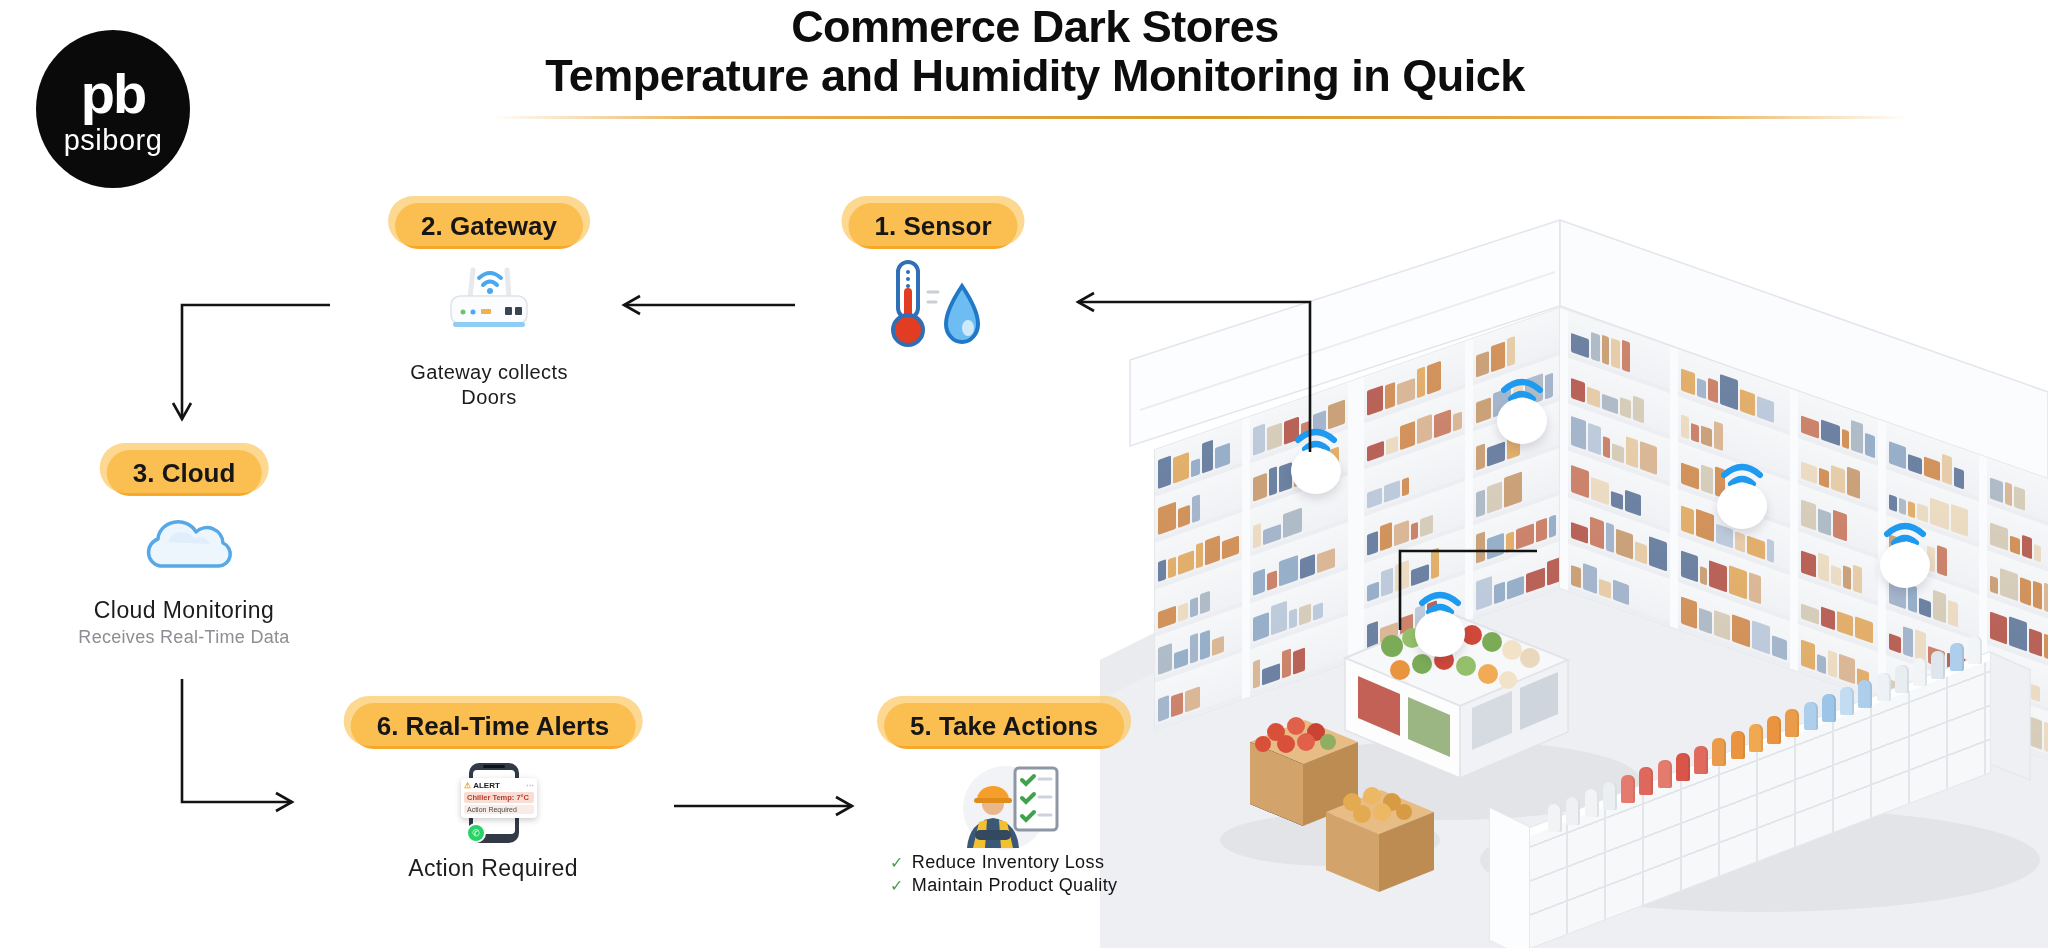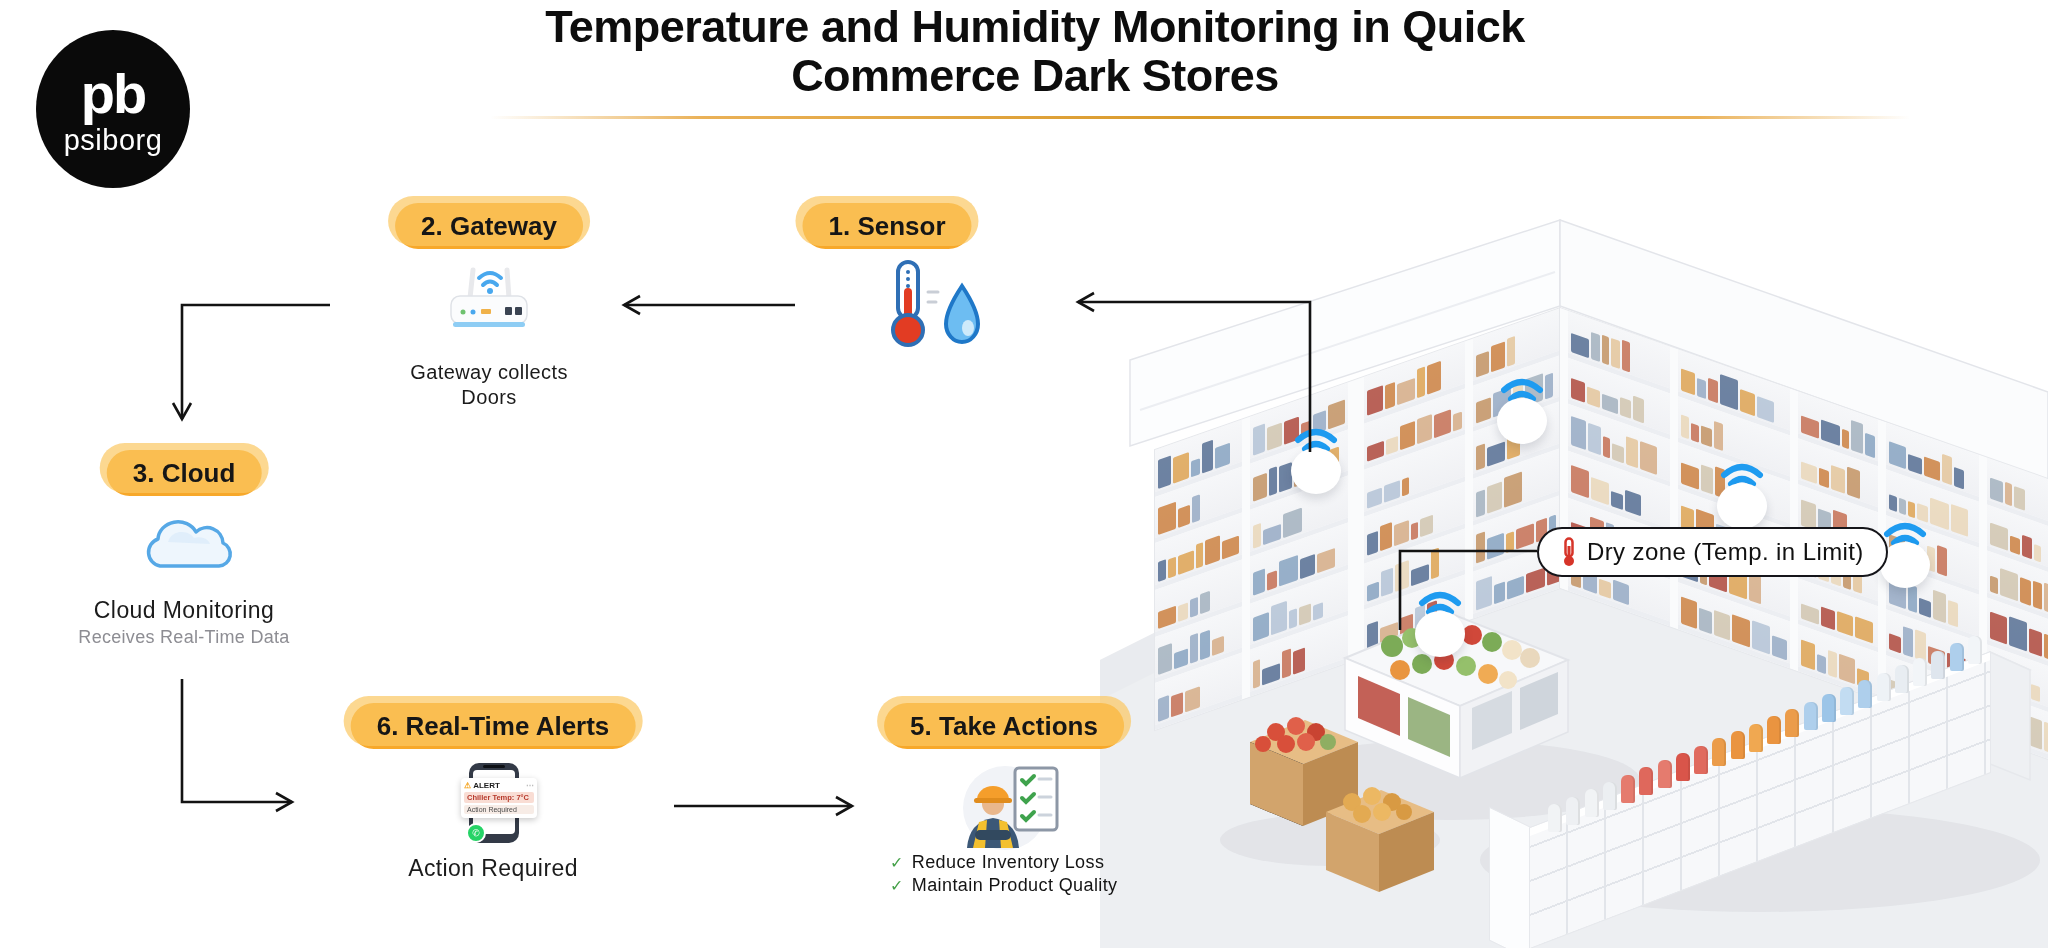--- a/index.html
+++ b/index.html
@@ -91,22 +91,22 @@
 <body>
 
 <div class="canvas">
 
   <div class="logo">
     <div class="mono">pb</div>
     <div class="lname">psiborg</div>
   </div>
 
   <div class="title">
+    <div>Commerce Dark Stores</div>
     <div>Temperature and Humidity Monitoring in Quick</div>
-    <div>Commerce Dark Stores</div>
   </div>
   <div class="divider"></div>
 
   <div class="store">
     <svg width="948" height="768" style="position:absolute;left:0;top:0;">
 
       <polygon points="0,480 460,250 948,430 948,768 0,768" fill="#edeff2"></polygon>
       <polygon points="0,480 460,250 948,430 948,470 460,290 0,520" fill="#e6e8ec" opacity=".5"></polygon>
 
       <polygon points="30,180 460,40 460,126 30,266" fill="#fcfdfe" stroke="#e3e5ea" stroke-width="1.5"></polygon>
@@ -647,21 +647,21 @@
       <path d="M1310,452 V302 H1078" marker-end="url(#ah)"></path>
       <path d="M795,305 H624" marker-end="url(#ah)"></path>
       <path d="M330,305 H182 V419" marker-end="url(#ah)"></path>
       <path d="M182,679 V802 H292" marker-end="url(#ah)"></path>
       <path d="M674,806 H852" marker-end="url(#ah)"></path>
       <path d="M1537,551 H1400 V630"></path>
     </g>
   </svg>
 
   <div class="pill" style="left:489px;top:203px;">2. Gateway</div>
-  <div class="pill" style="left:887px;top:203px;">1. Sensor</div>
+  <div class="pill" style="left:933px;top:203px;">1. Sensor</div>
   <div class="pill" style="left:184px;top:450px;">3. Cloud</div>
   <div class="pill" style="left:493px;top:703px;">6. Real-Time Alerts</div>
   <div class="pill" style="left:1004px;top:703px;">5. Take Actions</div>
 
   <svg class="icon-abs" style="left:443px;top:260px;" width="92" height="74" viewBox="0 0 92 74">
     <line x1="30" y1="10" x2="27" y2="38" stroke="#e8e9ec" stroke-width="5" stroke-linecap="round"></line>
     <line x1="64" y1="10" x2="66" y2="38" stroke="#e8e9ec" stroke-width="5" stroke-linecap="round"></line>
     <path d="M36,18 Q47,8 58,18" fill="none" stroke="#49a8ee" stroke-width="4" stroke-linecap="round"></path>
     <path d="M40,25 Q47,18 54,25" fill="none" stroke="#49a8ee" stroke-width="4" stroke-linecap="round"></path>
     <circle cx="47" cy="31" r="3" fill="#49a8ee"></circle>
@@ -746,22 +746,14 @@
     <div class="row">
       <span class="chk">✓</span>
       <span>Reduce Inventory Loss</span>
     </div>
     <div class="row">
       <span class="chk">✓</span>
       <span>Maintain Product Quality</span>
     </div>
   </div>
 
-  <div class="dryzone">
-    <svg width="16" height="30" viewBox="0 0 16 30">
-      <rect x="4.5" y="1.5" width="7" height="18" rx="3.5" fill="#fff" stroke="#D63429" stroke-width="2.5"></rect>
-      <rect x="6.5" y="9" width="3" height="10" fill="#D63429"></rect>
-      <circle cx="8" cy="24" r="5" fill="#D63429"></circle>
-    </svg>
-    <span>Dry zone (Temp. in Limit)</span>
-  </div>
 
 </div>
 
 </body></html>

